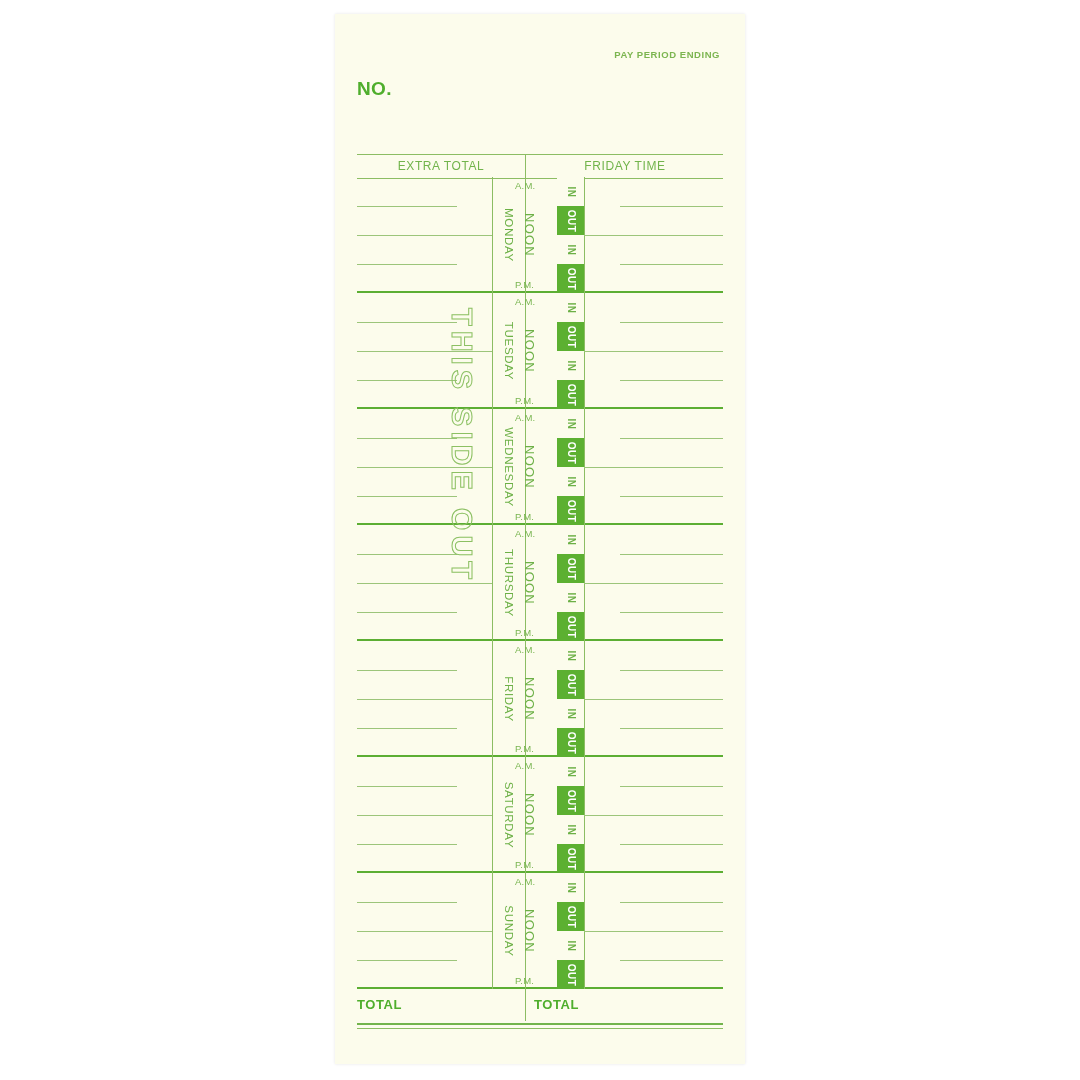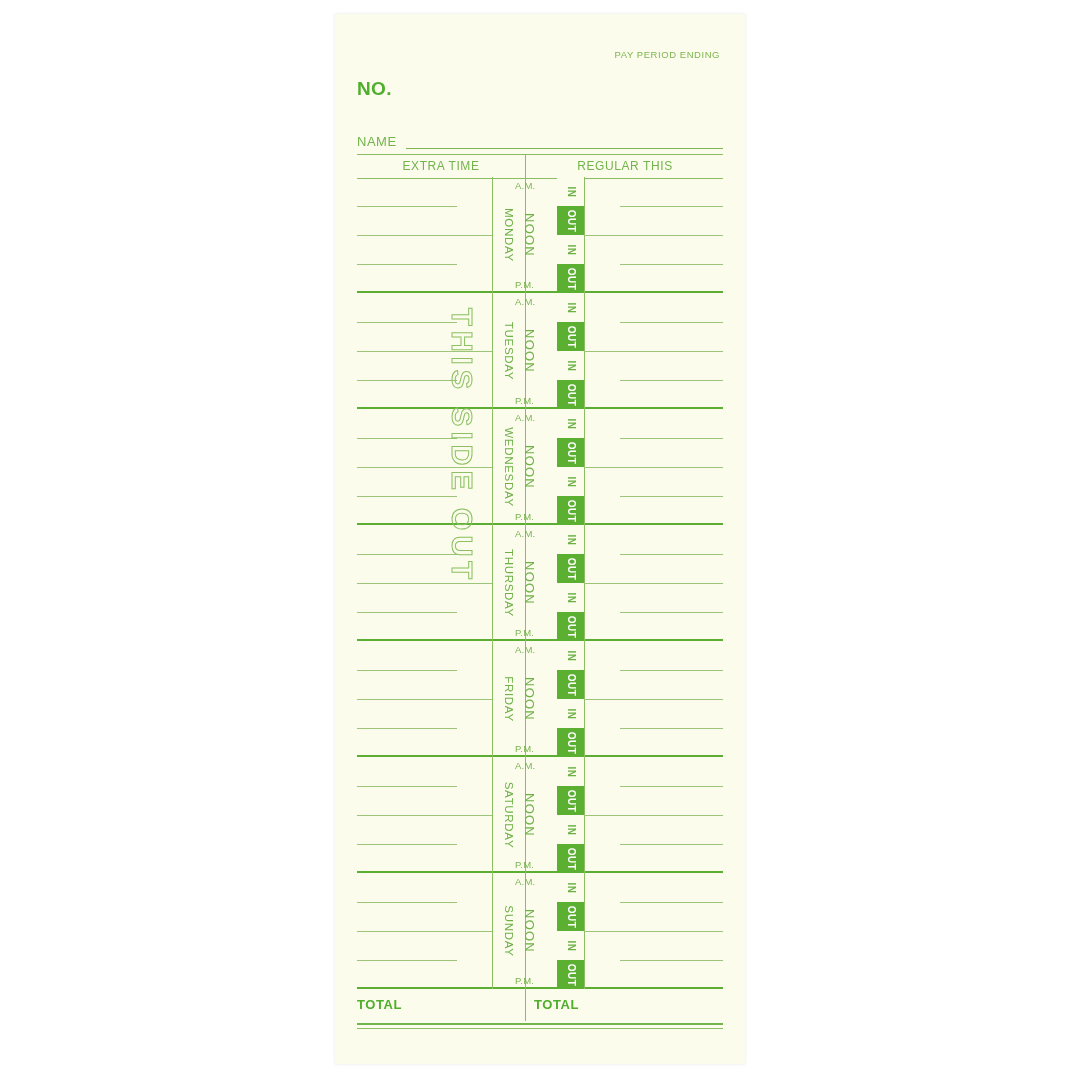--- a/index.html
+++ b/index.html
@@ -28,20 +28,21 @@
 
   
   .pay-period {
     position: absolute;
     right: 25px;
     top: 35px;
     font-size: 9.5px;
     letter-spacing: 0.55px;
     color: #7cb550;
     white-space: nowrap;
+    font-weight: bold;
   }
   .no-label {
     position: absolute;
     left: 22px;
     top: 64px;
     font-size: 19px;
     font-weight: bold;
     letter-spacing: 0.4px;
     color: #4fae2c;
   }
@@ -312,29 +313,25 @@
 </style>
 </head>
 <body>
 
 <div id="timecard">
 
   <div class="pay-period">PAY PERIOD ENDING</div>
 
   <div class="no-label">NO.</div>
 
-  <div class="name-row">
-    <span class="name-label">NAME</span>
-    <div class="name-rule"></div>
-  </div>
 
   <div class="table-head">
-    <div class="head-cell head-extra">EXTRA TIME</div>
+    <div class="head-cell head-extra">EXTRA TOTAL</div>
     <div class="head-divider"></div>
-    <div class="head-cell head-regular">REGULAR THIS</div>
+    <div class="head-cell head-regular">FRIDAY TIME</div>
   </div>
 
   <div id="grid">
       <div class="day-row" style="top: 0px;">
         <div class="extra-area">
           <div class="wline wl-short" style="top: 29px;"></div>
           <div class="wline wl-full" style="top: 58px;"></div>
           <div class="wline wl-short" style="top: 87px;"></div>
         </div>
         <div class="col-rule rule-day-left"></div>

